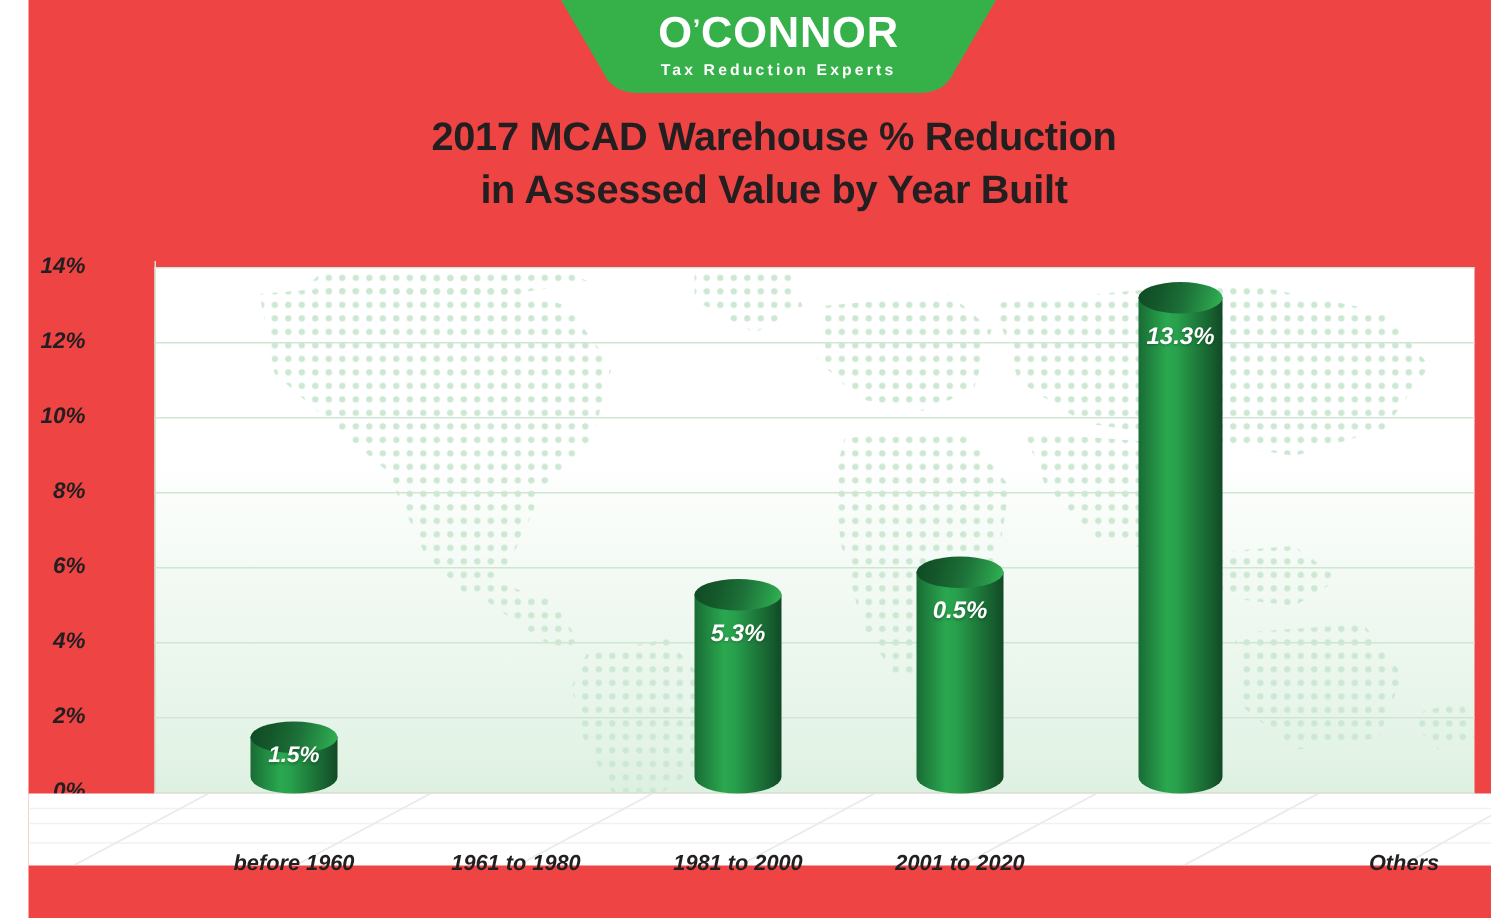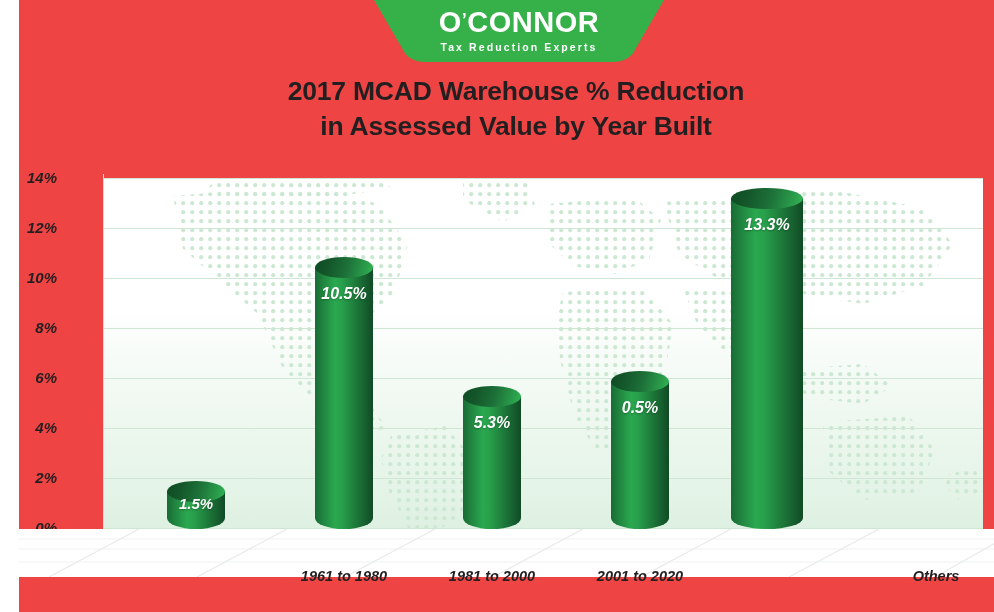--- a/index.html
+++ b/index.html
@@ -300,46 +300,42 @@
   </div>
 
   <div id="bars">
 
     <div class="bar short" style="left:64px; width:58px; height:48px;">
       <div class="bar-body"></div>
       <div class="bar-top"></div>
       <div class="bar-label">1.5%</div>
     </div>
 
-    <div class="bar" style="left:212px; width:58px; height:272px;">
-      <div class="bar-body"></div>
-      <div class="bar-top"></div>
-      <div class="bar-label">10.5%</div>
-    </div>
 
     <div class="bar" style="left:360px; width:58px; height:143px;padding-left:28px;">
       <div class="bar-body"></div>
       <div class="bar-top"></div>
       <div class="bar-label">5.3%</div>
     </div>
 
     <div class="bar" style="left:508px; width:58px; height:158px;">
       <div class="bar-body"></div>
       <div class="bar-top"></div>
       <div class="bar-label">0.5%</div>
     </div>
 
-    <div class="bar" style="left:628px; width:72px; height:341px;border-radius:14px;">
+    <div class="bar" style="left:656px; width:56px; height:341px;border-radius:14px;">
       <div class="bar-body"></div>
       <div class="bar-top"></div>
       <div class="bar-label">13.3%</div>
     </div>
 
   </div>
 
   <div id="xlabels">
+    <div class="xlabel" style="left:14px;  width:158px;">before 1960</div>
     <div class="xlabel" style="left:162px; width:158px;">1961 to 1980</div>
     <div class="xlabel" style="left:310px; width:158px;">1981 to 2000</div>
     <div class="xlabel" style="left:458px; width:158px;">2001 to 2020</div>
     <div class="xlabel" style="left:754px; width:158px;">Others</div>
   </div>
 
 </div>
 
 </body></html>

